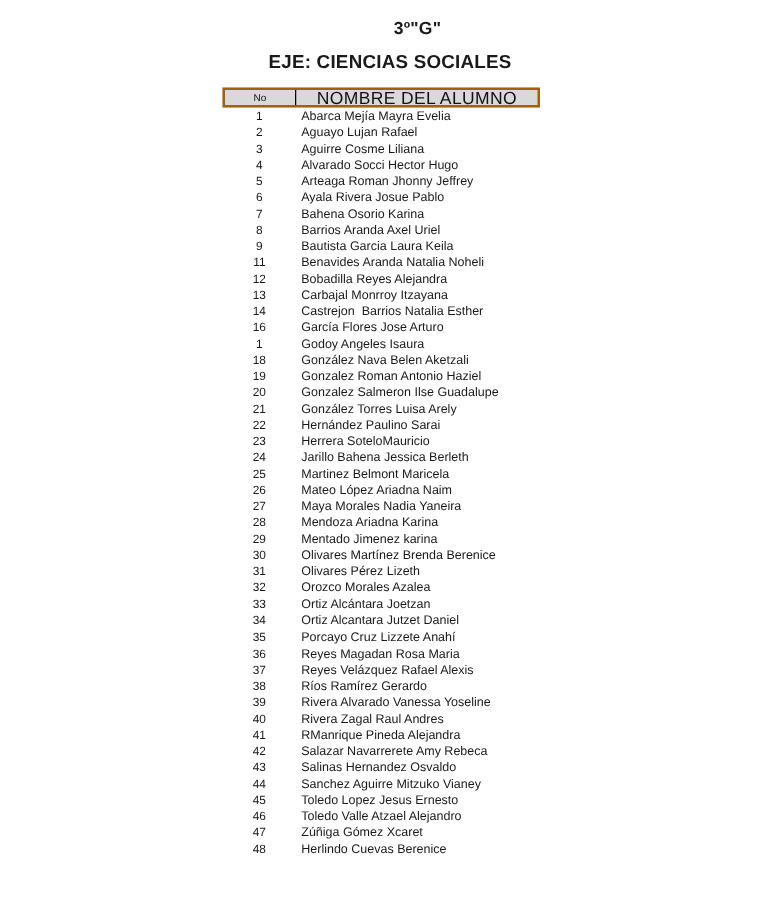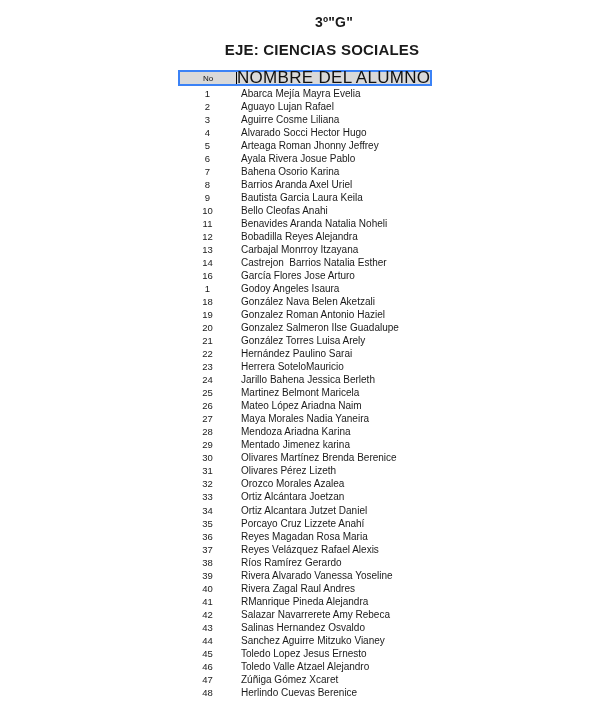--- a/index.html
+++ b/index.html
@@ -25,55 +25,55 @@
     left: 334px;
     transform: translateX(-50%);
     font-size: 14px;
     font-weight: bold;
     white-space: nowrap;
     letter-spacing: 0.2px;
   }
   .doc-subtitle {
     position: absolute;
     top: 41px;
-    left: 322px;
+    left: 312px;
     transform: translateX(-50%);
     font-size: 15px;
     font-weight: bold;
     white-space: nowrap;
     letter-spacing: 0.2px;
   }
   .roster-table {
     position: absolute;
     top: 70px;
     left: 178px;
     width: 254px;
   }
   .header-row {
     display: flex;
     width: 254px;
     height: 16px;
-    border: 2px solid #3b82f6;
+    border: 2px solid #a16207;
     background: #d9d9d9;
     align-items: center;
   }
   .header-no {
     width: 57px;
     border-right: 1px solid #000000;
     align-self: stretch;
     display: flex;
     align-items: center;
     justify-content: center;
     font-size: 8px;
     color: #111111;
   }
   .header-name {
     flex: 1;
     text-align: center;
-    font-size: 17px;
+    font-size: 14px;
     color: #111111;
     letter-spacing: 0.3px;
     white-space: nowrap;
     overflow: hidden;
   }
   .rows {
     margin-top: 1px;
     width: 254px;
   }
   .row {
@@ -151,24 +151,20 @@
   <div class="row">
     <span class="no">8</span>
     <span class="name">Barrios Aranda Axel Uriel</span>
   </div>
 
   <div class="row">
     <span class="no">9</span>
     <span class="name">Bautista Garcia Laura Keila</span>
   </div>
 
-  <div class="row">
-    <span class="no">10</span>
-    <span class="name">Bello Cleofas Anahi</span>
-  </div>
 
   <div class="row">
     <span class="no">11</span>
     <span class="name">Benavides Aranda Natalia Noheli</span>
   </div>
 
   <div class="row">
     <span class="no">12</span>
     <span class="name">Bobadilla Reyes Alejandra</span>
   </div>

